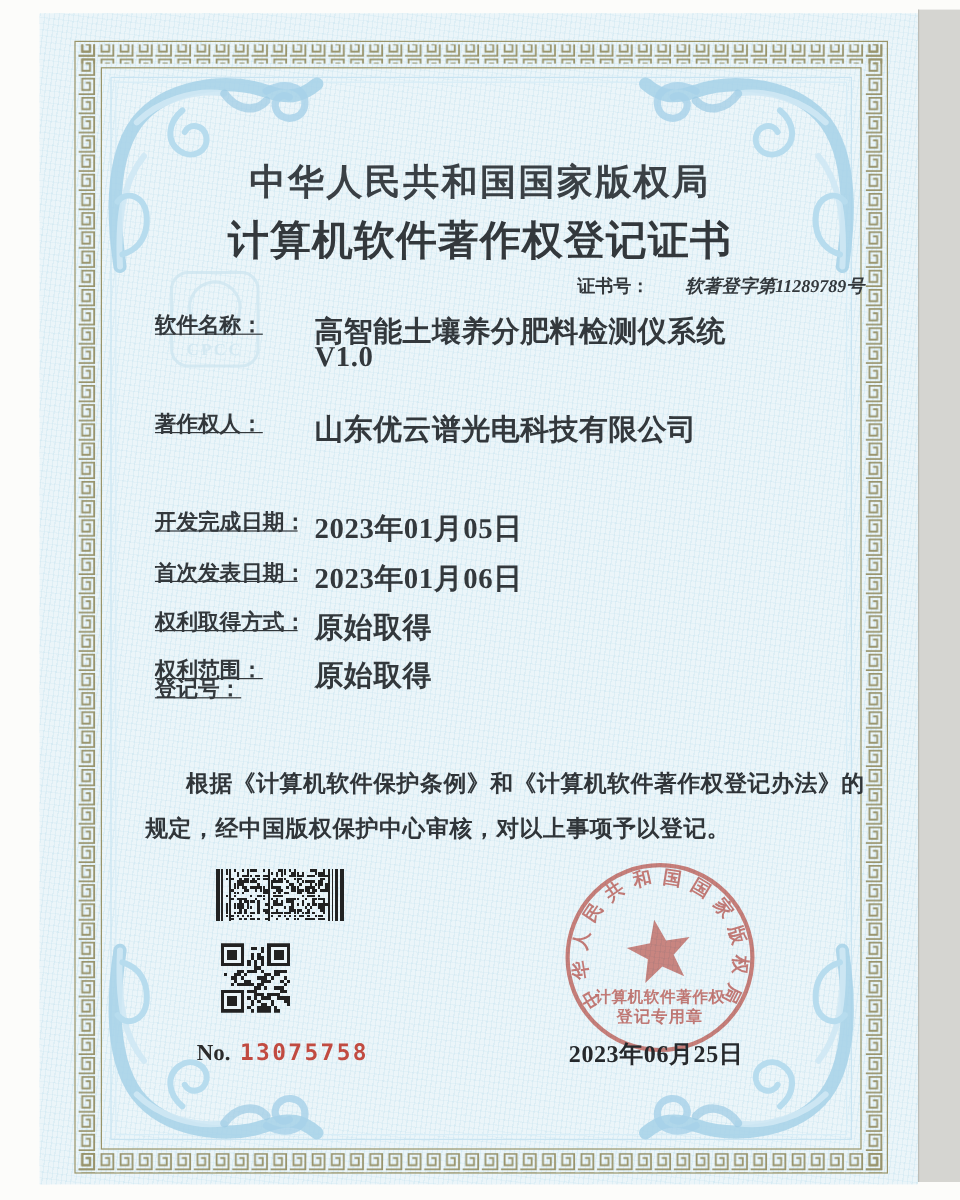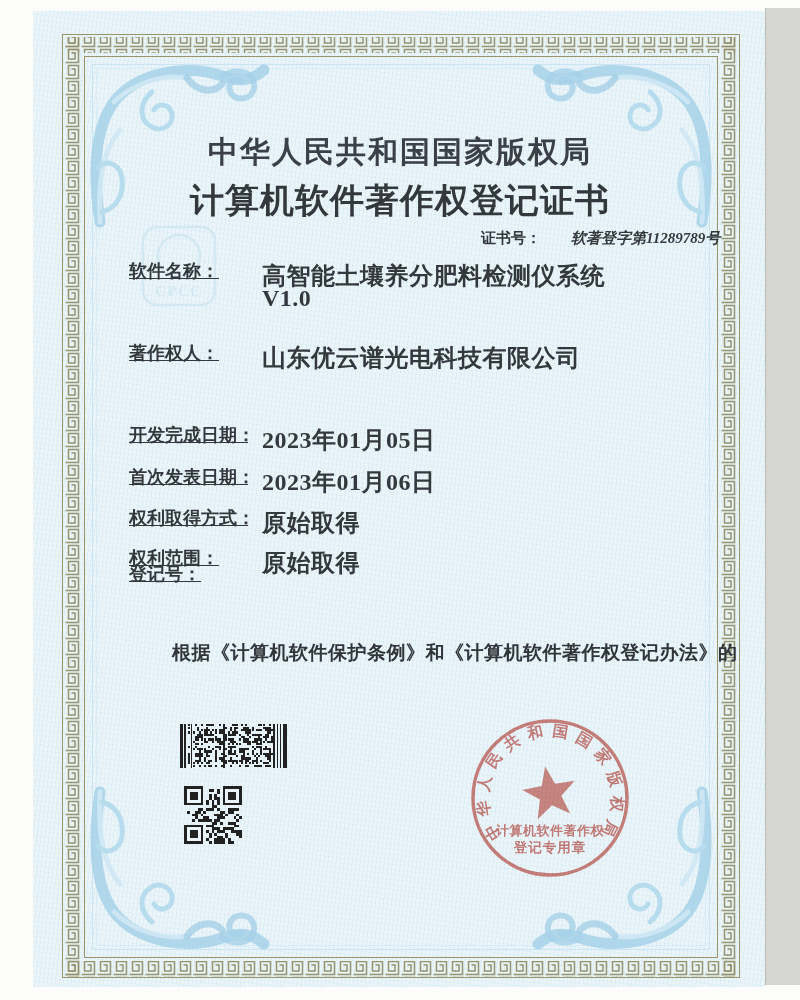--- a/index.html
+++ b/index.html
@@ -29,21 +29,21 @@
   .certno{left:481px;top:229px;font-size:15px;color:#33383c;font-weight:700;}
   .certno .val{margin-left:30px;font-style:italic;}
 
   .flabel{left:129px;width:119px;font-size:18px;height:24px;line-height:22px;overflow:hidden;
           text-align:justify;text-align-last:justify;text-decoration:underline;}
   .flabel::after{content:"";display:inline-block;width:100%;}
   .fvalue{left:262px;font-size:24px;letter-spacing:0.5px;}
   .r0{top:260px}.r0b{top:285px}.r1{top:342px}.r2{top:424px}.r3{top:466px}.r4{top:507px}.r5{top:547px}.r6{top:563px}
 
   .stmt{font-size:19px;font-weight:600;color:#303539;letter-spacing:0.5px;}
-  .stmt1{left:172px;top:640px;}
+  .stmt1{left:155px;top:640px;}
   .stmt2{left:121px;top:678px;}
 
   .serial{left:164px;top:866px;font-size:19px;color:#2c2c2c;font-weight:700;}
   .serial .num{font-family:"DejaVu Sans Mono","Liberation Mono",monospace;
                color:#c14b41;letter-spacing:2px;margin-left:8px;font-weight:700;}
   .issue-date{left:474px;top:865px;font-size:20px;font-weight:700;color:#26292c;letter-spacing:0.5px;}
 
   .seal-wrap{left:460px;top:707px;width:180px;height:180px;mix-blend-mode:multiply;opacity:.93;}
   .wm{left:140px;top:224px;width:78px;height:84px;opacity:.75;}
 </style>
@@ -111,20 +111,21 @@
 
   <div class="abs cjk flabel r4">权利取得方式：</div>
   <div class="abs cjk fvalue r4">原始取得</div>
 
   <div class="abs cjk flabel r5">权利范围：</div>
   <div class="abs cjk fvalue r5">原始取得</div>
 
   <div class="abs cjk flabel r6">登记号：</div>
 
   <div class="abs stmt stmt1">根据《计算机软件保护条例》和《计算机软件著作权登记办法》的</div>
+  <div class="abs stmt stmt2">规定，经中国版权保护中心审核，对以上事项予以登记。</div>
 
   <svg class="abs" style="left:180px;top:724px;" width="107" height="44" viewBox="0 0 108 44" shape-rendering="crispEdges">
       <rect x="0" y="0" width="3" height="44" fill="#222"></rect>
       <rect x="4.5" y="0" width="1.5" height="44" fill="#222"></rect>
       <rect x="97.5" y="0" width="1.2" height="44" fill="#222"></rect>
       <rect x="100.5" y="0" width="1.8" height="44" fill="#222"></rect>
       <rect x="104" y="0" width="3.5" height="44" fill="#222"></rect>
       <rect x="8.5" y="0" width="2" height="2.2" fill="#222"></rect>
       <rect x="8.5" y="2.4" width="2" height="2.2" fill="#222"></rect>
       <rect x="8.5" y="7.199999999999999" width="2" height="2.2" fill="#222"></rect>
@@ -576,28 +577,32 @@
       <rect x="14" y="19" width="1" height="1" fill="#222"></rect>
       <rect x="16" y="19" width="1" height="1" fill="#222"></rect>
       <rect x="9" y="20" width="1" height="1" fill="#222"></rect>
       <rect x="11" y="20" width="1" height="1" fill="#222"></rect>
       <rect x="12" y="20" width="1" height="1" fill="#222"></rect>
       <rect x="13" y="20" width="1" height="1" fill="#222"></rect>
       <rect x="14" y="20" width="1" height="1" fill="#222"></rect>
       <rect x="16" y="20" width="1" height="1" fill="#222"></rect>
       <rect x="17" y="20" width="1" height="1" fill="#222"></rect>
     </svg>
+  <div class="abs serial">
+    <span>No.</span><span class="num">13075758</span>
+  </div>
 
   <svg class="abs seal-wrap" viewBox="0 0 180 180">
     <circle cx="90" cy="91" r="77" fill="none" stroke="#cf6a62" stroke-width="3.5" opacity="0.9"></circle>
     <polygon points="90,59 96.8,77.7 116.6,78.3 100.9,90.6 106.5,109.7 90,98.5 73.5,109.7 79.1,90.6 63.4,78.3 83.2,77.7" fill="#cf6a62" opacity="0.85" transform="rotate(-10 90 87)"></polygon>
     <defs>
         <path id="sealArc" d="M41,129 A62,62 0 1 1 139,129" fill="none"></path>
       </defs>
     <text font-size="15.5" fill="#cf6a62" font-weight="bold" opacity="0.92">
       <textPath href="#sealArc" xlink:href="#sealArc" startOffset="0" textLength="272" lengthAdjust="spacing">中华人民共和国国家版权局</textPath>
     </text>
     <text x="90" y="128" text-anchor="middle" font-size="13" letter-spacing="0.5" fill="#cf6a62" font-weight="bold" opacity="0.92">计算机软件著作权</text>
     <text x="90" y="145" text-anchor="middle" font-size="13.5" letter-spacing="1" fill="#cf6a62" font-weight="bold" opacity="0.92">登记专用章</text>
   </svg>
 
+  <div class="abs issue-date">2023年06月25日</div>
 
 </div>
 
 </body></html>

